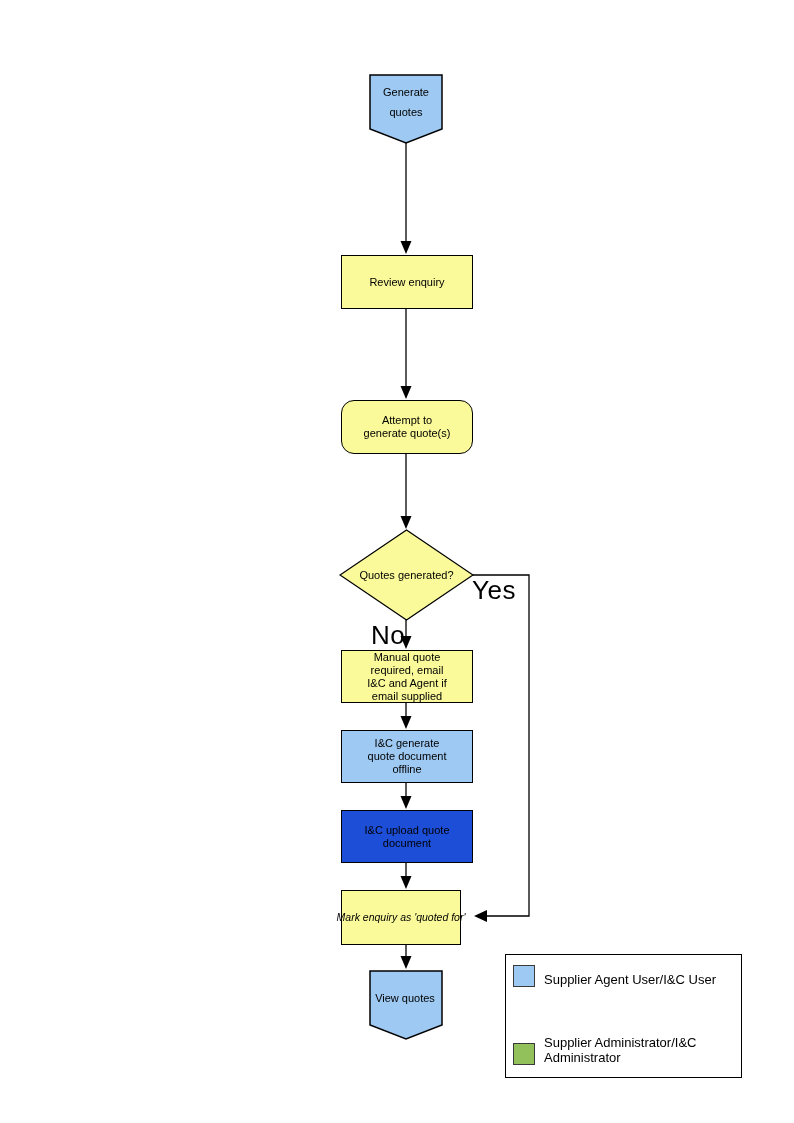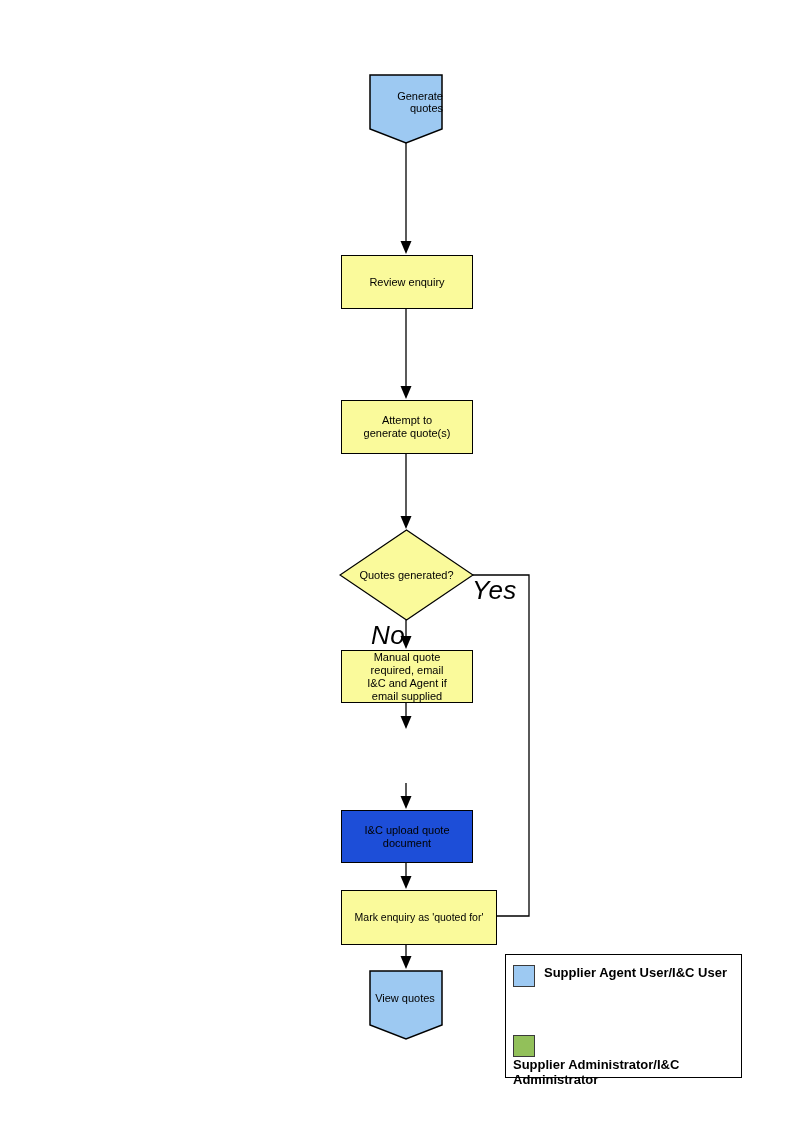--- a/index.html
+++ b/index.html
@@ -13,33 +13,33 @@
   .connectors polygon{fill:#000;stroke:none;}
   
   .node{position:absolute;box-sizing:border-box;}
   .rect{
     border:1.5px solid #000;display:flex;align-items:center;justify-content:center;
     text-align:center;font-size:11px;line-height:13px;padding:2px 18px;
   }
   .shape-wrap svg{display:block;}
   .shape-label{
     position:absolute;display:flex;align-items:center;justify-content:center;
-    text-align:right;font-size:11px;line-height:12px;
+    text-align:center;font-size:11px;line-height:20px;
   }
   .pent-label{left:0;right:0;top:0;height:55px;}
   .diamond-label{left:14px;right:14px;top:0;bottom:0;}
   .tight{font-size:10.5px;white-space:nowrap;}
   
-  .edge-label{position:absolute;font-size:26px;line-height:26px;letter-spacing:0.5px;font-style:italic;}
+  .edge-label{position:absolute;font-size:26px;line-height:26px;letter-spacing:0.5px;}
   
   .legend{
     position:absolute;left:505px;top:954px;width:237px;height:124px;
     border:1.5px solid #000;box-sizing:border-box;background:#fff;
   }
-  .legend-row{position:absolute;left:7px;display:flex;align-items:flex-start;font-weight:bold;}
+  .legend-row{position:absolute;left:7px;display:flex;align-items:flex-end;}
   .legend-swatch{
     width:22px;height:22px;border:1.2px solid #3a3a3a;box-sizing:border-box;
     margin-right:9px;flex:0 0 auto;
   }
   .legend-text{font-size:13px;line-height:15px;width:192px;}
 </style>
 </head>
 <body>
 
 <div class="page">
@@ -90,55 +90,58 @@
     <svg width="74" height="70">
       <polygon points="1,1 73,1 73,55 37,69 1,55" stroke="#000" stroke-width="1.5" fill="#9DC9F2"></polygon>
     </svg>
     <span class="shape-label pent-label">Generate quotes</span>
   </div>
 
   <div class="node rect" style="left: 341px; top: 255px; width: 132px; height: 54px; background-color: rgb(250, 250, 155);">
     <span>Review enquiry</span>
   </div>
 
-  <div class="node rect" style="left: 341px; top: 400px; width: 132px; height: 54px; background-color: rgb(250, 250, 155);">
+  <div class="node rect" style="left: 341px; top: 400px; width: 132px; height: 54px; background-color: rgb(250, 250, 155); border-radius: 13px;">
     <span>Attempt to generate quote(s)</span>
   </div>
 
   <div class="node shape-wrap" style="left:339px;top:529px;width:135px;height:92px;">
     <svg width="135" height="92">
       <polygon points="67.5,1 134,46 67.5,91 1,46" stroke="#000" stroke-width="1.3" fill="#FAFA9B"></polygon>
     </svg>
     <span class="shape-label diamond-label">Quotes generated?</span>
   </div>
 
   <div class="node rect" style="left: 341px; top: 650px; width: 132px; height: 53px; background-color: rgb(250, 250, 155);">
     <span>Manual quote required, email I&amp;C and Agent if email supplied</span>
   </div>
 
+  <div class="node rect" style="left: 341px; top: 730px; width: 132px; height: 53px; background-color: rgb(157, 201, 242);">
+    <span>I&amp;C generate quote document offline</span>
+  </div>
 
   <div class="node rect" style="left: 341px; top: 810px; width: 132px; height: 53px; background-color: #1d4ed8;">
     <span>I&amp;C upload quote document</span>
   </div>
 
-  <div class="node rect" style="left: 341px; top: 890px; width: 156px; height: 55px; background-color: rgb(250, 250, 155);">
+  <div class="node rect" style="left: 341px; top: 890px; width: 120px; height: 55px; background-color: rgb(250, 250, 155); font-style: italic;">
     <span class="tight">Mark enquiry as 'quoted for'</span>
   </div>
 
   <div class="node shape-wrap" style="left:369px;top:970px;width:72px;height:70px;">
     <svg width="74" height="70">
       <polygon points="1,1 73,1 73,55 37,69 1,55" stroke="#000" stroke-width="1.5" fill="#9DC9F2"></polygon>
     </svg>
     <span class="shape-label pent-label">View quotes</span>
   </div>
 
   <div class="legend">
     <div class="legend-row" style="top:10px;">
       <span class="legend-swatch" style="background-color: rgb(157, 201, 242);"></span>
       <span class="legend-text">Supplier Agent User/I&amp;C User</span>
     </div>
-    <div class="legend-row" style="top:80px;flex-direction:column;">
+    <div class="legend-row" style="top:80px;">
       <span class="legend-swatch" style="background-color: rgb(146, 192, 90);"></span>
       <span class="legend-text">Supplier Administrator/I&amp;C Administrator</span>
     </div>
   </div>
 
 </div>
 
 </body></html>

